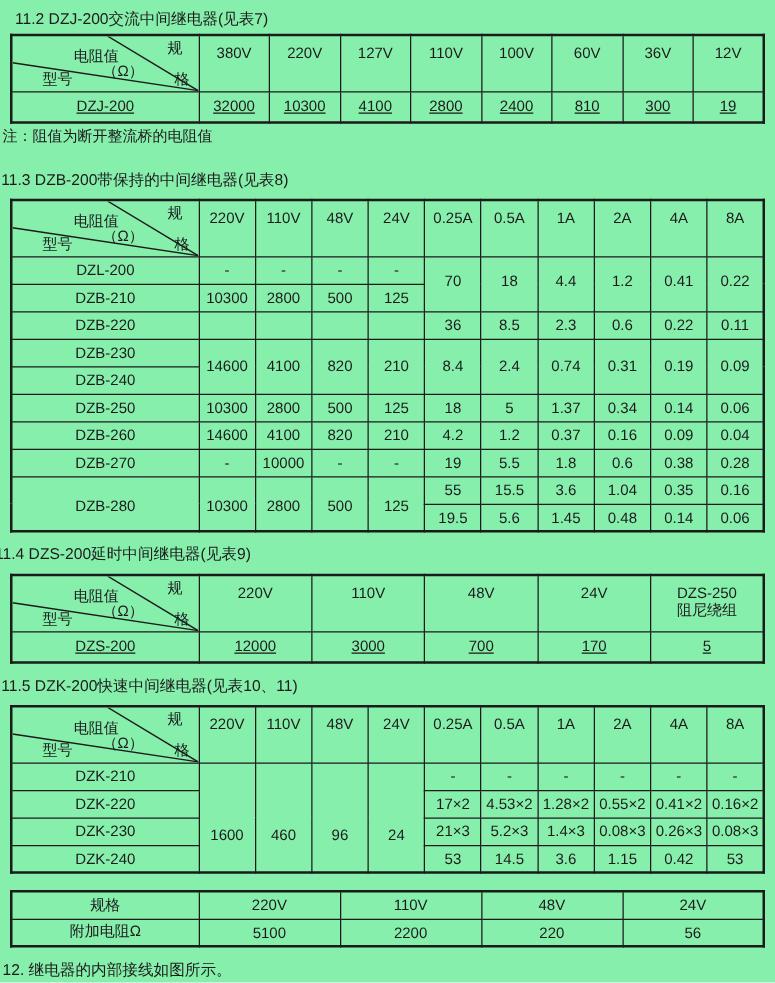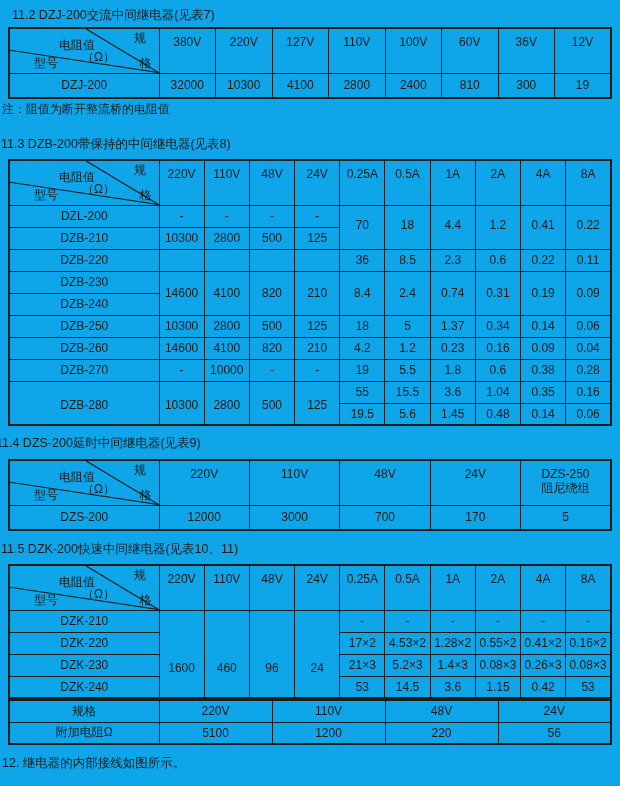--- a/index.html
+++ b/index.html
@@ -1,24 +1,24 @@
 <!DOCTYPE html>
 <html><head>
 <meta charset="utf-8">
 <style>
   html,body { margin:0; padding:0; background:#ffffff; }
   body { width:620px; height:786px; font-family:"Liberation Sans", sans-serif; color:#1b1b1b; }
-  .page { position:relative; width:620px; height:786px; overflow:hidden; background:#0ea5e9; }
+  .page { position:relative; width:620px; height:786px; overflow:hidden; background:#86efac; }
   .sec-title { font-size:12.5px; line-height:14px; white-space:nowrap; }
   .note { font-size:12px; line-height:14px; white-space:nowrap; }
   table.t { border-collapse:collapse; table-layout:fixed; width:604px; margin-left:8px; border:2px solid #1b1b1b; }
   table.t td { border:1px solid #1b1b1b; font-size:12px; text-align:center; vertical-align:middle; padding:0 1px; overflow:hidden; white-space:nowrap; }
   tr.hr { height:45px; }
   tr.hr td { vertical-align:top; padding-top:6px; }
-  tr.r25 { height:25px; }
+  tr.r25 { height:25px;text-decoration:underline; }
   tr.r22 { height:22px; }
   td.diag { position:relative; padding:0 !important; }
   td.diag svg { position:absolute; left:0; top:0; width:100%; height:100%; display:block; }
   td.diag line { stroke:#1b1b1b; stroke-width:1.2; }
   td.diag .lbl { position:absolute; font-size:12px; line-height:13px; white-space:nowrap;margin-left:20px; }
   td.vbot { vertical-align:bottom; padding-bottom:4px !important; }
   td.vtop { vertical-align:top; padding-top:4px !important; }
   td.vpush { vertical-align:middle; padding-top:28px !important; }
   .h2line { line-height:14px; }
 </style>
@@ -182,21 +182,21 @@
       <td>0.06</td>
     </tr>
     <tr class="r22">
       <td>DZB-260</td>
       <td>14600</td>
       <td>4100</td>
       <td>820</td>
       <td>210</td>
       <td>4.2</td>
       <td>1.2</td>
-      <td>0.23</td>
+      <td>0.37</td>
       <td>0.16</td>
       <td>0.09</td>
       <td>0.04</td>
     </tr>
     <tr class="r22">
       <td>DZB-270</td>
       <td>-</td>
       <td>10000</td>
       <td>-</td>
       <td>-</td>
@@ -351,40 +351,40 @@
       <td>53</td>
       <td>14.5</td>
       <td>3.6</td>
       <td>1.15</td>
       <td>0.42</td>
       <td>53</td>
     </tr>
   </tbody>
     </table>
 
-  <table class="t" style="">
+  <table class="t" style="margin-top:13px">
     <colgroup>
         <col style="width:150px">
         <col>
         <col>
         <col>
         <col>
       </colgroup>
     <tbody>
         <tr class="r22">
       <td>规格</td>
       <td>220V</td>
       <td>110V</td>
       <td>48V</td>
       <td>24V</td>
     </tr>
     <tr class="r22">
       <td>附加电阻Ω</td>
       <td>5100</td>
-      <td>1200</td>
+      <td>2200</td>
       <td>220</td>
       <td>56</td>
     </tr>
   </tbody>
     </table>
 
   <div class="sec-title" style="margin:11px 0 0 2px">12.  继电器的内部接线如图所示。</div>
 
 </div>
 

